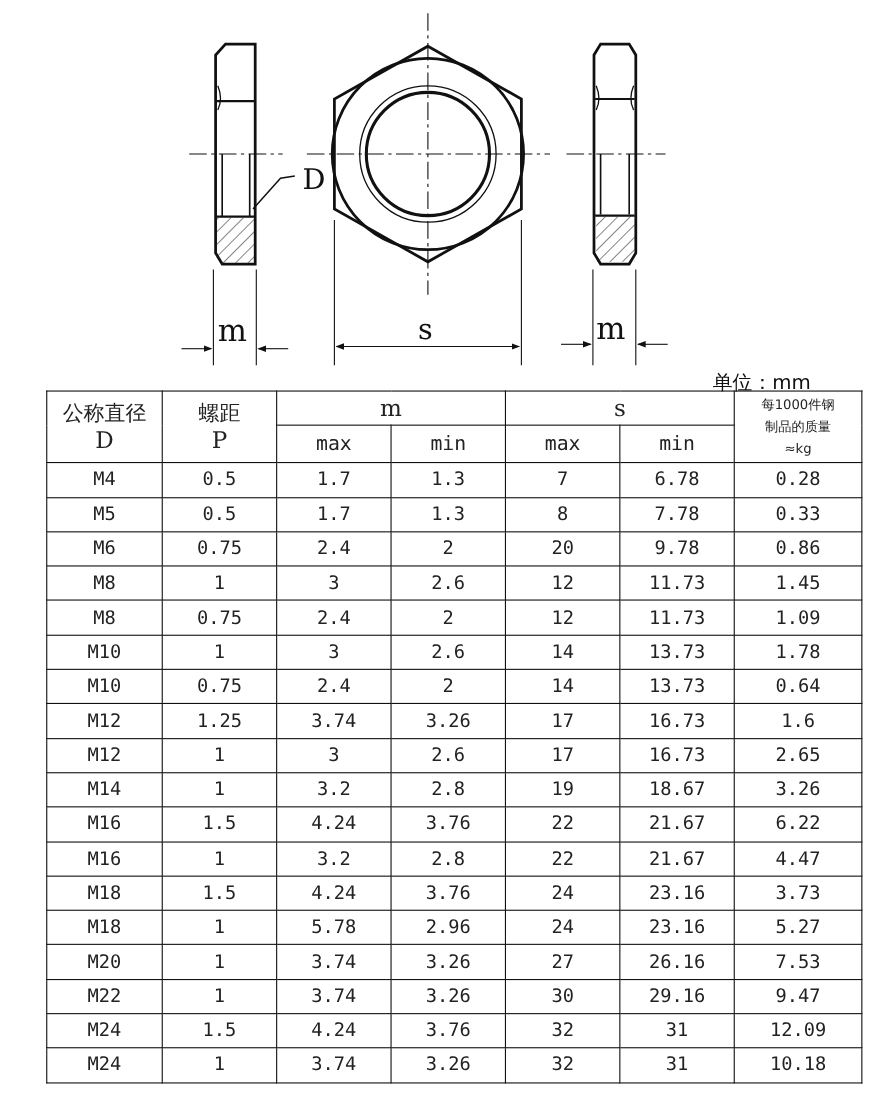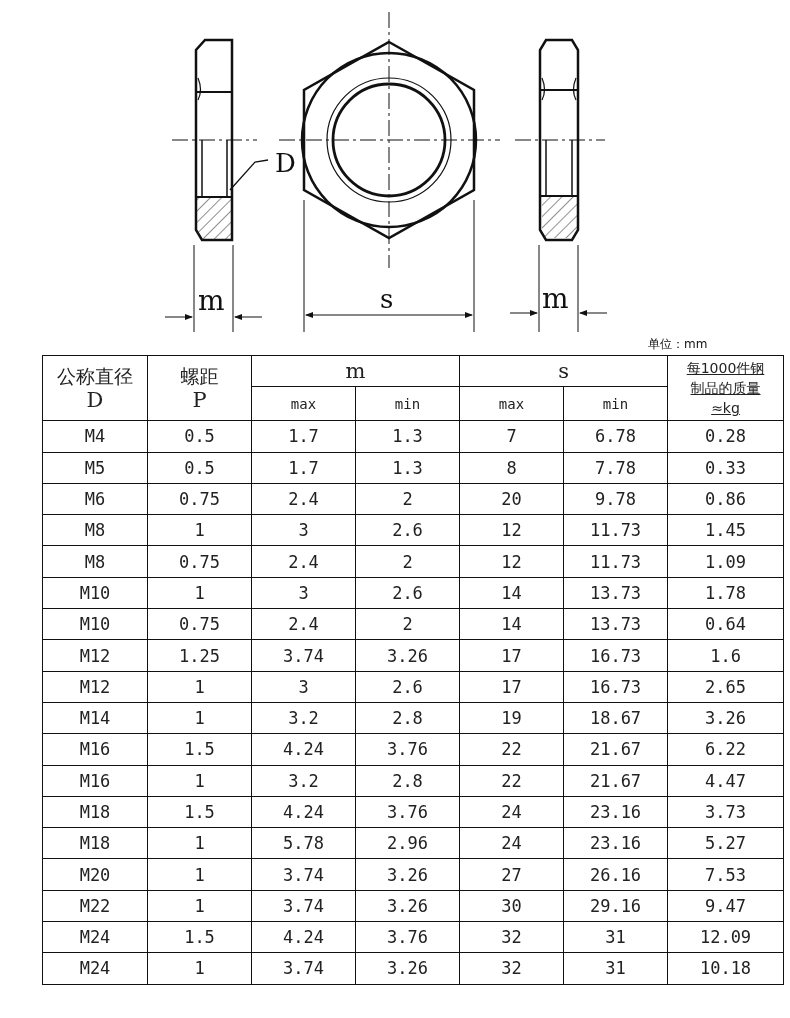--- a/index.html
+++ b/index.html
@@ -1,28 +1,28 @@
 <!DOCTYPE html>
 <html><head>
 <meta charset="utf-8">
 <style>
   html, body { margin:0; padding:0; background:#ffffff; }
   body { width:790px; height:1018px; position:relative; overflow:hidden;
          font-family:"DejaVu Sans Mono","Liberation Mono",monospace; color:#111; }
   .drawing { position:absolute; left:0; top:0; width:790px; height:340px; }
-  .unit { position:absolute; left:648px; top:336px; font-size:12px;
+  .unit { position:absolute; left:648px; top:336px; font-size:18px;
           font-family:"DejaVu Sans", sans-serif; color:#111; letter-spacing:0px; }
   table.spec { position:absolute; left:18px; top:355px; border-collapse:collapse;
                table-layout:fixed; width:741px;margin-left:24px; }
   table.spec td { border:1.5px solid #111; text-align:center; vertical-align:middle;
                   padding:0; font-size:17px; color:#222; height:30.3px; }
   table.spec td.hd-cn { font-family:"DejaVu Sans", sans-serif; font-size:19px; line-height:22px; }
   table.spec td.hd-big { font-size:21px; font-family:"DejaVu Serif", serif; }
-  table.spec td.hd-sm { font-size:14px; }
-  table.spec td.hd-mass { font-family:"DejaVu Sans", sans-serif; font-size:14px; line-height:20px;text-decoration:underline; }
+  table.spec td.hd-sm { font-size:18px; }
+  table.spec td.hd-mass { font-family:"DejaVu Sans", sans-serif; font-size:12px; line-height:20px; }
   .cn { display:block; }
   .lt { display:block; font-family:"DejaVu Serif", serif; font-size:21px; margin-top:2px; }
 </style>
 </head>
 <body>
 
 <svg class="drawing" viewBox="0 0 790 340" width="790" height="340">
   <defs>
     <pattern id="hatch" patternUnits="userSpaceOnUse" width="8" height="8" patternTransform="rotate(45)">
       <line x1="0" y1="0" x2="0" y2="8" stroke="#222" stroke-width="1"></line>

